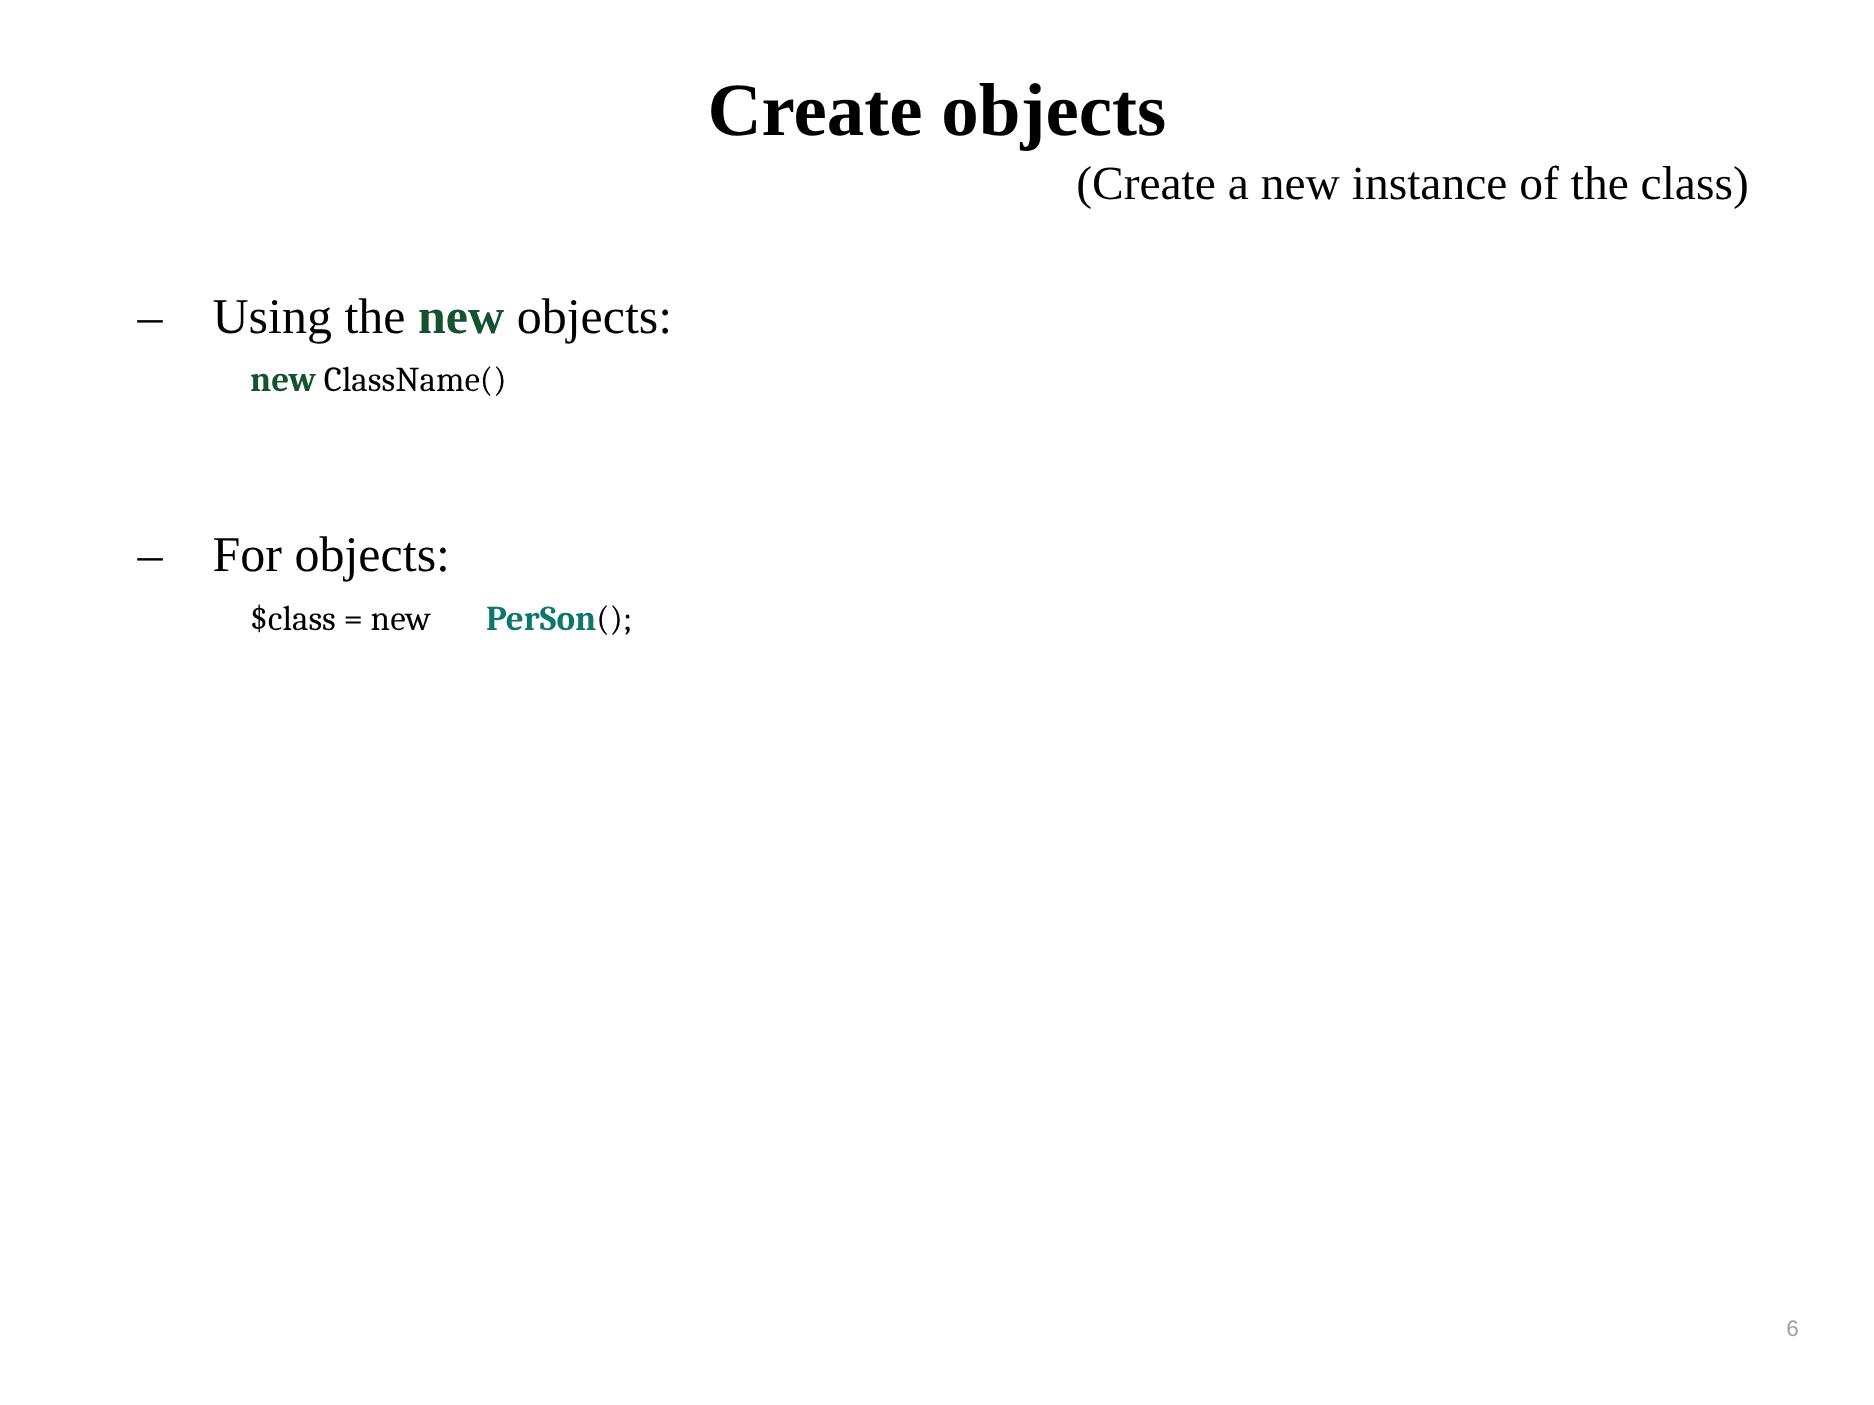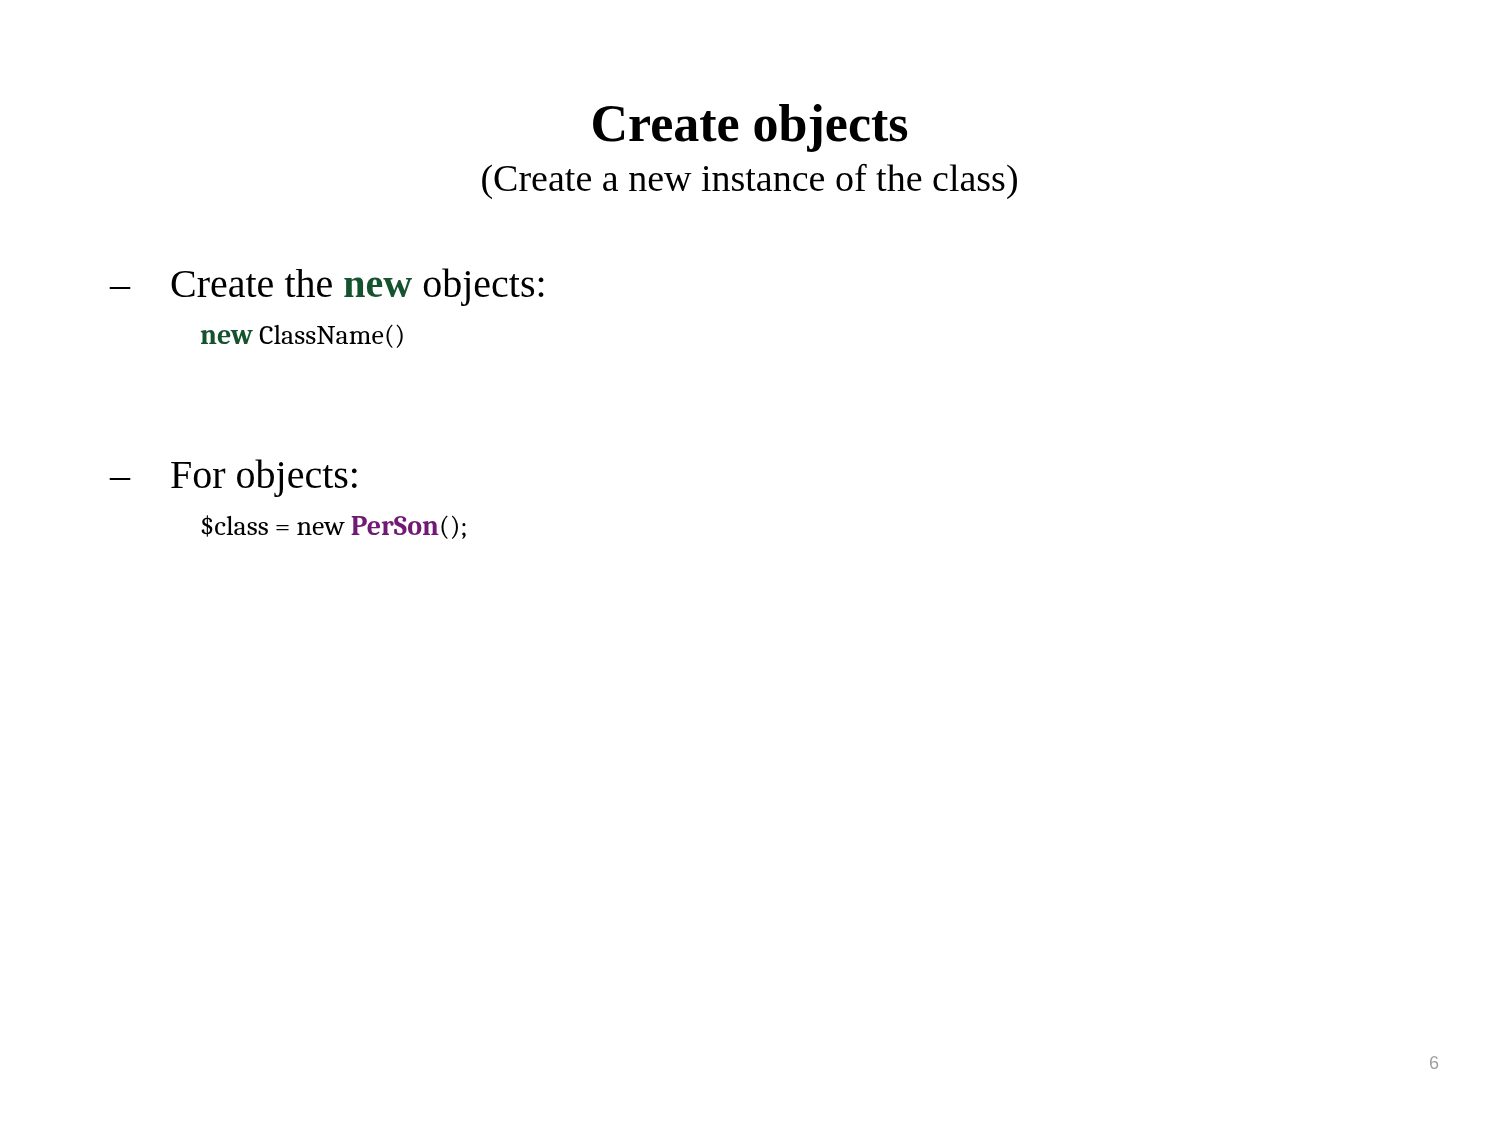--- a/index.html
+++ b/index.html
@@ -14,29 +14,29 @@
       font-family: "Times New Roman", Times, serif;
       color: #000000;
       position: relative;
       padding: 55px 100px 0 100px;
     }
     .title-block {
       text-align: center;
       margin-bottom: 60px;
     }
     .title {
-      font-size: 52px;
+      font-size: 60px;
       font-weight: bold;
       line-height: 1.1;
-      margin-top: 40px;
     }
     .subtitle {
       font-size: 38px;
       font-weight: normal;
       margin-top: 4px;
+      text-align: right;
     }
     .bullet-item {
       display: flex;
       align-items: flex-start;
       font-size: 40px;
       margin-left: 10px;
     }
     .dash {
       width: 60px;
       flex-shrink: 0;
@@ -49,22 +49,23 @@
       font-family: Cambria, Georgia, "Times New Roman", serif;
       font-size: 28px;
       margin-left: 100px;
       margin-top: 12px;
     }
     .kw-red {
       color: #14532d;
       font-weight: bold;
     }
     .kw-green {
-      color: #701a75;
+      color: #0f766e;
       font-weight: bold;
+      margin-left: 38px;
     }
     .section1 {
       margin-bottom: 100px;
     }
     .page-num {
       position: absolute;
       right: 60px;
       bottom: 50px;
       font-family: Arial, Helvetica, sans-serif;
       font-size: 18px;
@@ -76,21 +77,21 @@
 
 <div class="title-block">
   <div class="title">Create objects</div>
   <div class="subtitle">(Create a new instance of the class)</div>
 </div>
 
 <div class="section1">
   <div class="bullet-item">
     <span class="dash">–</span>
     <span class="bullet-text">
-      <span>Create the </span><span class="kw-red">new</span><span> objects:</span>
+      <span>Using the </span><span class="kw-red">new</span><span> objects:</span>
     </span>
   </div>
   <div class="code-line">
     <span class="kw-red">new</span><span> ClassName()</span>
   </div>
 </div>
 
 <div class="section2">
   <div class="bullet-item">
     <span class="dash">–</span>

